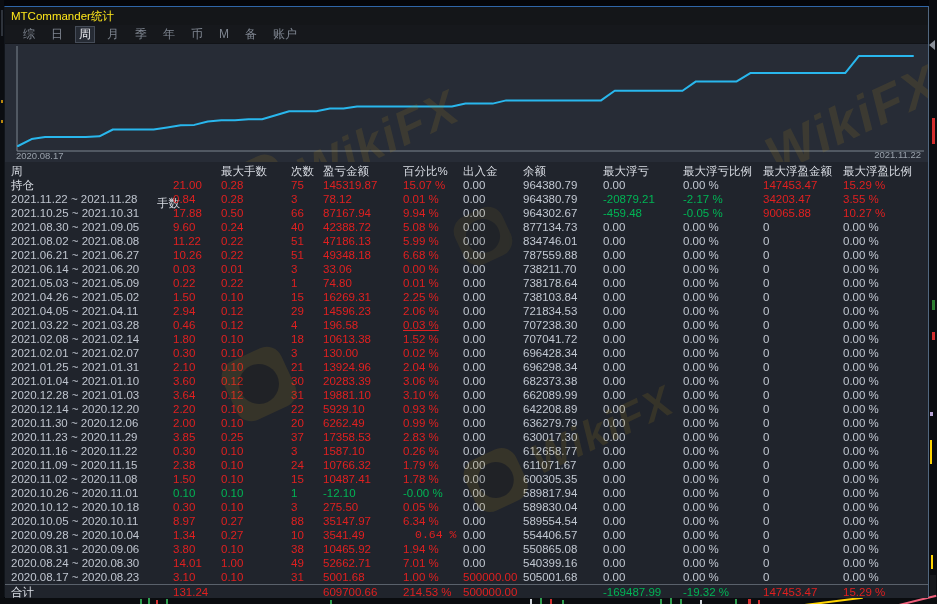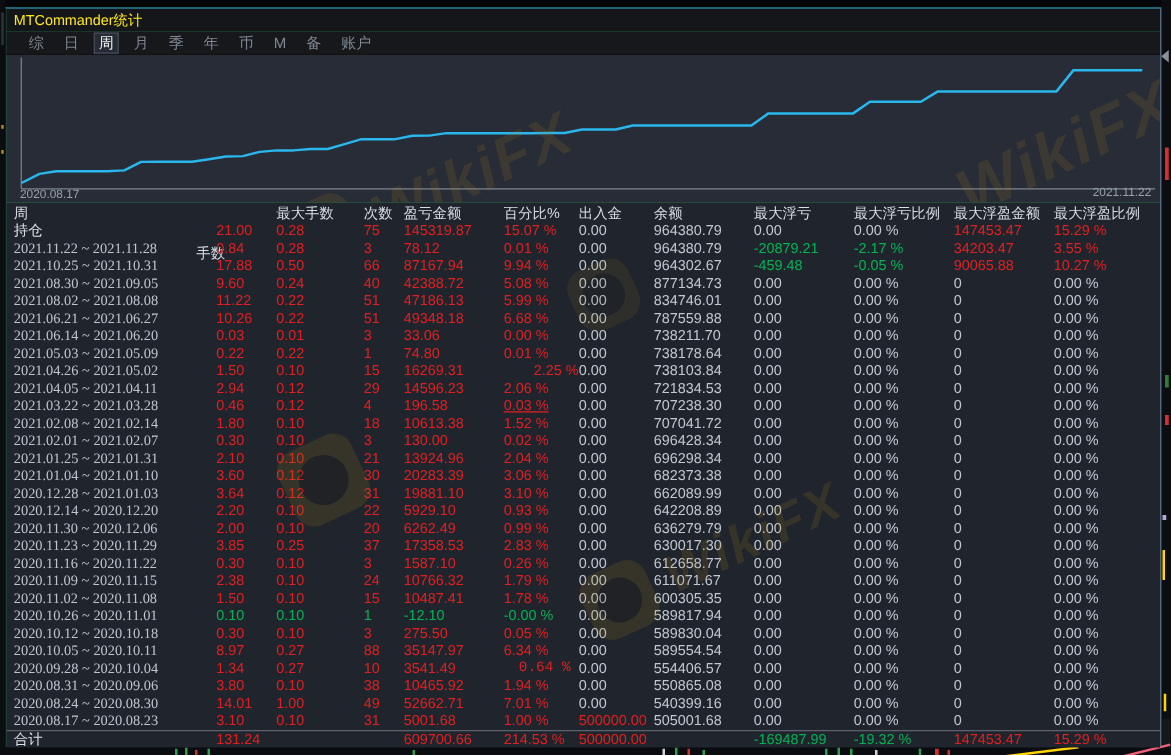--- a/index.html
+++ b/index.html
@@ -8,21 +8,21 @@
          font-family:"Liberation Sans","DejaVu Sans",sans-serif;}
 
   
   .sliver{position:absolute;background:#0b0d11;}
   .sliver-left{left:0;top:0;width:4px;height:604px;}
   .sliver-right{left:929px;top:0;width:8px;height:604px;}
   .sliver-bottom{left:0;top:598px;width:937px;height:6px;background:#0a0c0f;}
   .mark{position:absolute;}
 
   
-  .win{position:absolute;left:4px;top:6px;width:925px;height:591px;background:#22c55e;
+  .win{position:absolute;left:4px;top:6px;width:925px;height:591px;background:#e5e5e5;
        border-top:1px solid #2f66a8;border-right:1px solid #51677f;border-left:1px solid #11151b;}
 
   .titlebar{height:18px;background:#141619;display:flex;justify-content:space-between;
             align-items:center;padding:0 5px 0 6px;}
   .title,.brand{color:#ffe81a;font-size:11.5px;white-space:nowrap;}
 
   .menubar{height:19px;background:#16181c;display:flex;align-items:center;gap:8px;
            padding-left:14px;border-bottom:1px solid #111317;}
   .mi{color:#7f8691;font-size:12px;padding:0 4px;line-height:15px;cursor:default;}
   .mi.sel{color:#eef0f4;background:#262b34;border:1px solid #454c58;padding:0 3px;}
@@ -30,21 +30,21 @@
   .chart{position:relative;height:118px;background:#272c36;overflow:hidden;}
   .chart svg{position:absolute;left:0;top:0;}
   .ax-label{position:absolute;font-size:9.5px;color:#99a1ab;}
   .ax-left{left:11px;top:106px;}
   .ax-right{right:7px;top:105px;}
 
   .table{position:relative;height:436px;background:#20242c;padding-top:2px;overflow:hidden;}
   .thead,.tr{position:relative;height:14px;}
   .thead span,.tr span{position:absolute;top:0;font-size:11.5px;line-height:14px;white-space:nowrap;}
   .hc{color:#d9dde4;}
-  .c-date{color:#bfc5cf;font-family:Liberation Serif, serif;}
+  .c-date{color:#bfc5cf;}
   .c-bright{color:#dde1e8;}
   .c-r{color:#e02020;}
   .c-g{color:#00b455;}
   .c-w{color:#c2c8d2;}
   .tr.total{border-top:1px solid #5a616b;height:15px;}
 
   
   .wm{position:absolute;display:flex;align-items:center;gap:14px;opacity:0.16;
       transform:rotate(-25deg);pointer-events:none;}
   .wm-logo{border-radius:16px;background:#a8861e;position:relative;}
@@ -262,21 +262,21 @@
             <span class="cell c-w" style="left: 678px;">0.00 %</span>
             <span class="cell c-w" style="left: 758px;">0</span>
             <span class="cell c-w" style="left: 838px;">0.00 %</span>
           </div>
           <div class="tr">
             <span class="lab c-date" style="left: 6px;">2021.04.26 ~ 2021.05.02</span>
             <span class="cell c-r" style="left: 168px;">1.50</span>
             <span class="cell c-r" style="left: 216px;">0.10</span>
             <span class="cell c-r" style="left: 286px;">15</span>
             <span class="cell c-r" style="left: 318px;">16269.31</span>
-            <span class="cell c-r" style="left: 398px; margin-left: 24px;">2.25 %</span>
+            <span class="cell c-r" style="left: 398px;">2.25 %</span>
             <span class="cell c-w" style="left: 458px;">0.00</span>
             <span class="cell c-w" style="left: 518px;">738103.84</span>
             <span class="cell c-w" style="left: 598px;">0.00</span>
             <span class="cell c-w" style="left: 678px;">0.00 %</span>
             <span class="cell c-w" style="left: 758px;">0</span>
             <span class="cell c-w" style="left: 838px;">0.00 %</span>
           </div>
           <div class="tr">
             <span class="lab c-date" style="left: 6px;">2021.04.05 ~ 2021.04.11</span>
             <span class="cell c-r" style="left: 168px;">2.94</span>

